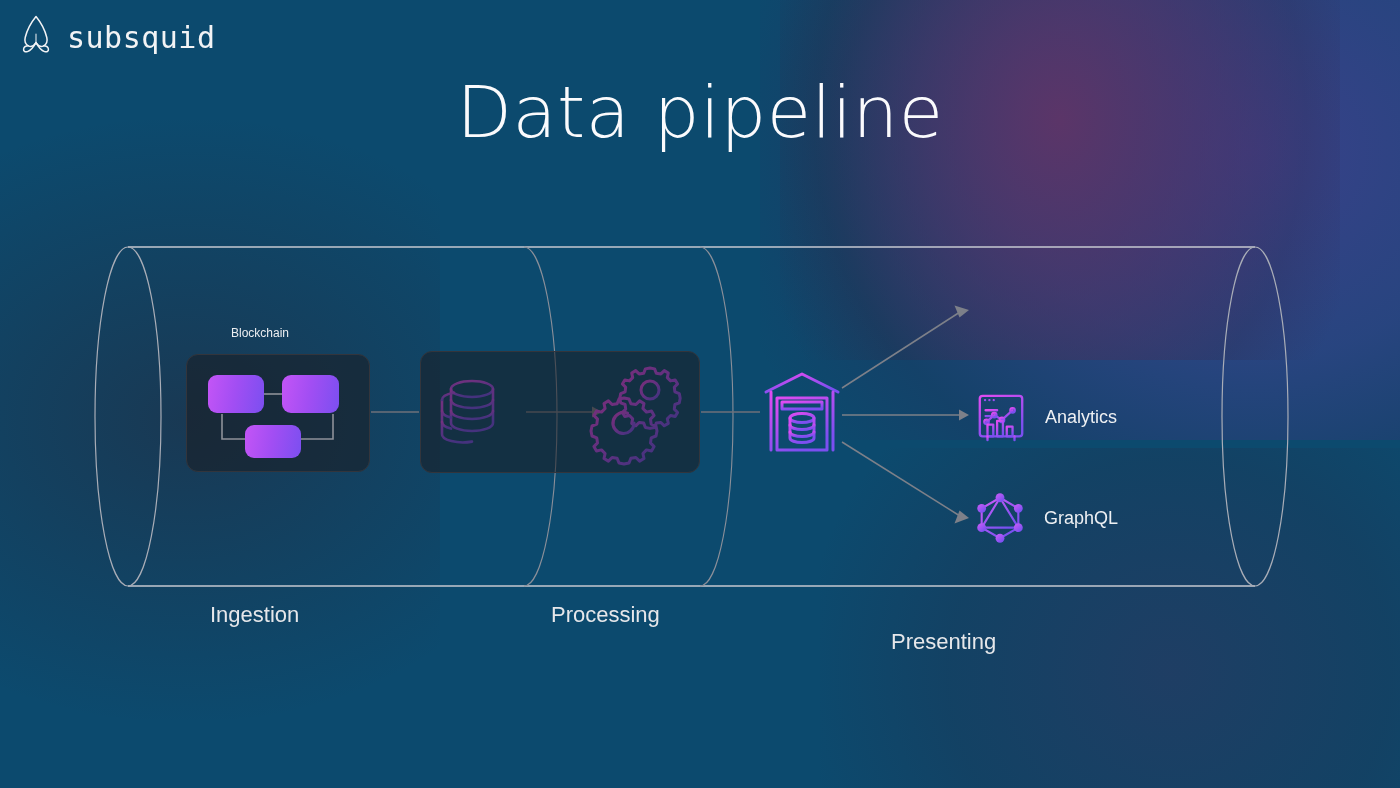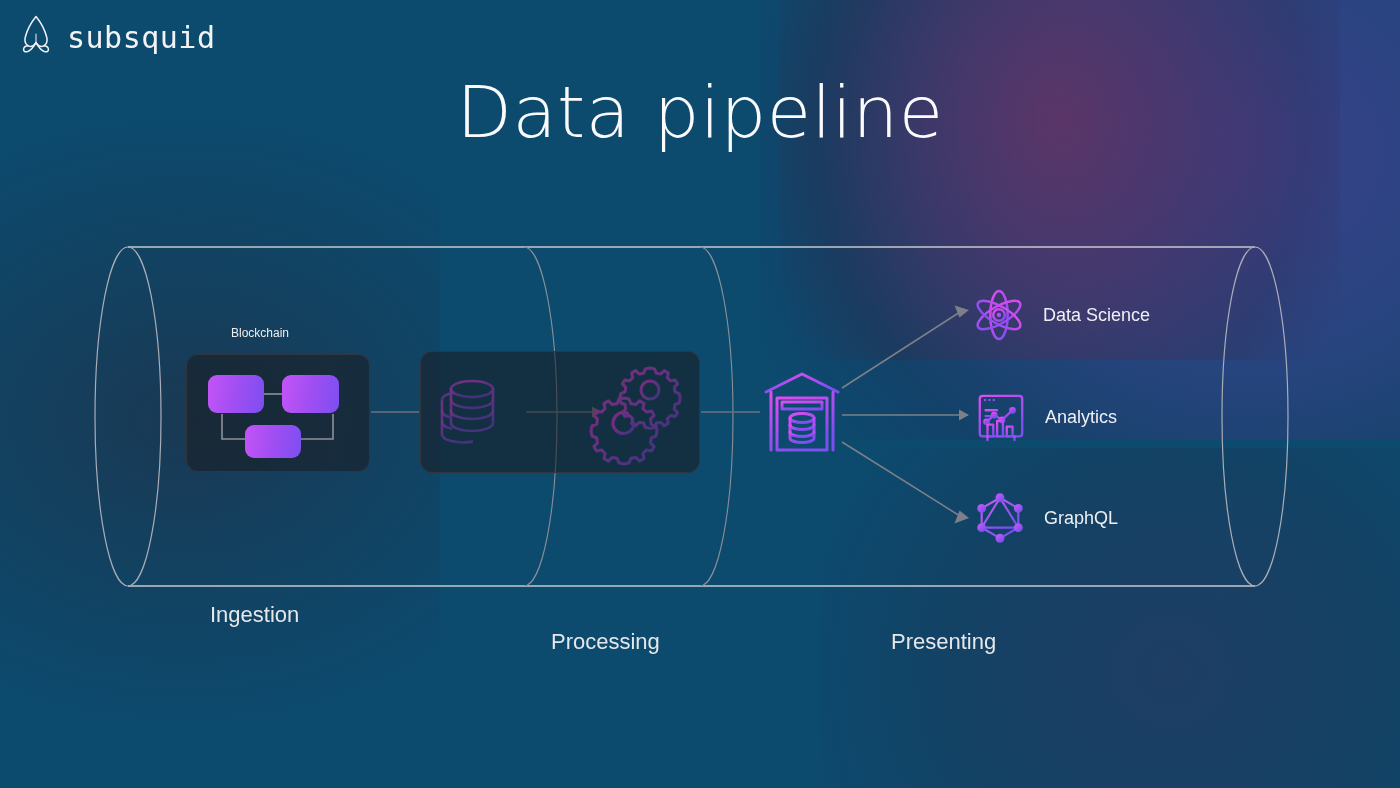--- a/index.html
+++ b/index.html
@@ -186,21 +186,21 @@
       <path transform="translate(628,368)" d="
         M22 0 l4.6 .9 1.7 4.4 4.6 .6 3.4-3.3 4 2.4 -1 4.6 3.3 3.3 4.6-1 2.4 4 -3.3 3.4 .6 4.6 4.4 1.7 .9 4.6 -.9 4.6 -4.4 1.7 -.6 4.6 3.3 3.4 -2.4 4 -4.6-1 -3.3 3.3 1 4.6 -4 2.4 -3.4-3.3 -4.6 .6 -1.7 4.4 -4.6 .9 -4.6-.9 -1.7-4.4 -4.6-.6 -3.4 3.3 -4-2.4 1-4.6 -3.3-3.3 -4.6 1 -2.4-4 3.3-3.4 -.6-4.6 -4.4-1.7 -.9-4.6 .9-4.6 4.4-1.7 .6-4.6 -3.3-3.4 2.4-4 4.6 1 3.3-3.3 -1-4.6 4-2.4 3.4 3.3 4.6-.6 1.7-4.4 Z"></path>
       <circle cx="650" cy="390" r="9"></circle>
       <path transform="translate(600,398)" d="
         M24 0 l5 1 1.9 4.8 5 .7 3.7-3.6 4.4 2.6 -1.1 5 3.6 3.6 5-1.1 2.6 4.4 -3.6 3.7 .7 5 4.8 1.9 1 5 -1 5 -4.8 1.9 -.7 5 3.6 3.7 -2.6 4.4 -5-1.1 -3.6 3.6 1.1 5 -4.4 2.6 -3.7-3.6 -5 .7 -1.9 4.8 -5 1 -5-1 -1.9-4.8 -5-.7 -3.7 3.6 -4.4-2.6 1.1-5 -3.6-3.6 -5 1.1 -2.6-4.4 3.6-3.7 -.7-5 -4.8-1.9 -1-5 1-5 4.8-1.9 .7-5 -3.6-3.7 2.6-4.4 5 1.1 3.6-3.6 -1.1-5 4.4-2.6 3.7 3.6 5-.7 1.9-4.8 Z"></path>
       <path d="M634 423 a10.5 10.5 0 1 1 -6.5 -9.7" stroke-width="3.2"></path>
     </g>
   </svg>
 
   <div class="stage-label" style="left:210px; top:602px;">Ingestion</div>
-  <div class="stage-label" style="left:551px; top:602px;margin-top:27px;">Processing</div>
+  <div class="stage-label" style="left:551px; top:602px;">Processing</div>
   <div class="stage-label" style="left:891px; top:629px;">Presenting</div>
 
   <div id="blockchain-label">Blockchain</div>
   <div class="panel" id="blockchain-panel"></div>
   <div class="bc-box" style="left:208px; top:375px; width:56px; height:38px;"></div>
   <div class="bc-box" style="left:282px; top:375px; width:57px; height:38px;"></div>
   <div class="bc-box" style="left:245px; top:425px; width:56px; height:33px;"></div>
   <svg style="position:absolute; left:186px; top:354px; z-index:5;" width="184" height="118">
     <line x1="78" y1="40" x2="96" y2="40" stroke="#8e9199" stroke-width="1.6"></line>
     <path d="M36 60 v25 h23" stroke="#8e9199" stroke-width="1.6" fill="none"></path>
@@ -222,38 +222,20 @@
       <rect x="15" y="28" width="50" height="52"></rect>
       <rect x="20" y="32" width="40" height="7"></rect>
       <ellipse cx="40" cy="48" rx="12" ry="4.6"></ellipse>
       <path d="M28 48 v20 a12 4.6 0 0 0 24 0 v-20"></path>
       <path d="M28 55 a12 4.6 0 0 0 24 0"></path>
       <path d="M28 62 a12 4.6 0 0 0 24 0"></path>
       <path d="M4 80 h72"></path>
     </svg>
   </span>
 
-  <div class="out-row" id="out-datascience">
-    <span>
-      <svg class="out-icon" viewBox="0 0 56 56" fill="none" stroke="url(#gAtom)" stroke-width="2.6">
-        <defs>
-          <linearGradient id="gAtom" x1="0" y1="0" x2="1" y2="1">
-            <stop offset="0%" stop-color="#e24bf1"></stop>
-            <stop offset="100%" stop-color="#7b4ff0"></stop>
-          </linearGradient>
-        </defs>
-        <ellipse cx="28" cy="28" rx="9" ry="25" transform="rotate(0 28 28)"></ellipse>
-        <ellipse cx="28" cy="28" rx="9" ry="25" transform="rotate(60 28 28)"></ellipse>
-        <ellipse cx="28" cy="28" rx="9" ry="25" transform="rotate(120 28 28)"></ellipse>
-        <circle cx="28" cy="28" r="6"></circle>
-        <circle cx="28" cy="28" r="2.3" fill="url(#gAtom)" stroke="none"></circle>
-      </svg>
-    </span>
-    <span class="out-label">Data Science</span>
-  </div>
 
   <div class="out-row" id="out-analytics">
     <span>
       <svg class="out-icon" viewBox="0 0 56 56" fill="none" stroke="url(#gAn)" stroke-width="2.4" stroke-linecap="round" stroke-linejoin="round">
         <defs>
           <linearGradient id="gAn" x1="0" y1="0" x2="0.5" y2="1">
             <stop offset="0%" stop-color="#e24bf1"></stop>
             <stop offset="100%" stop-color="#7b4ff0"></stop>
           </linearGradient>
         </defs>

